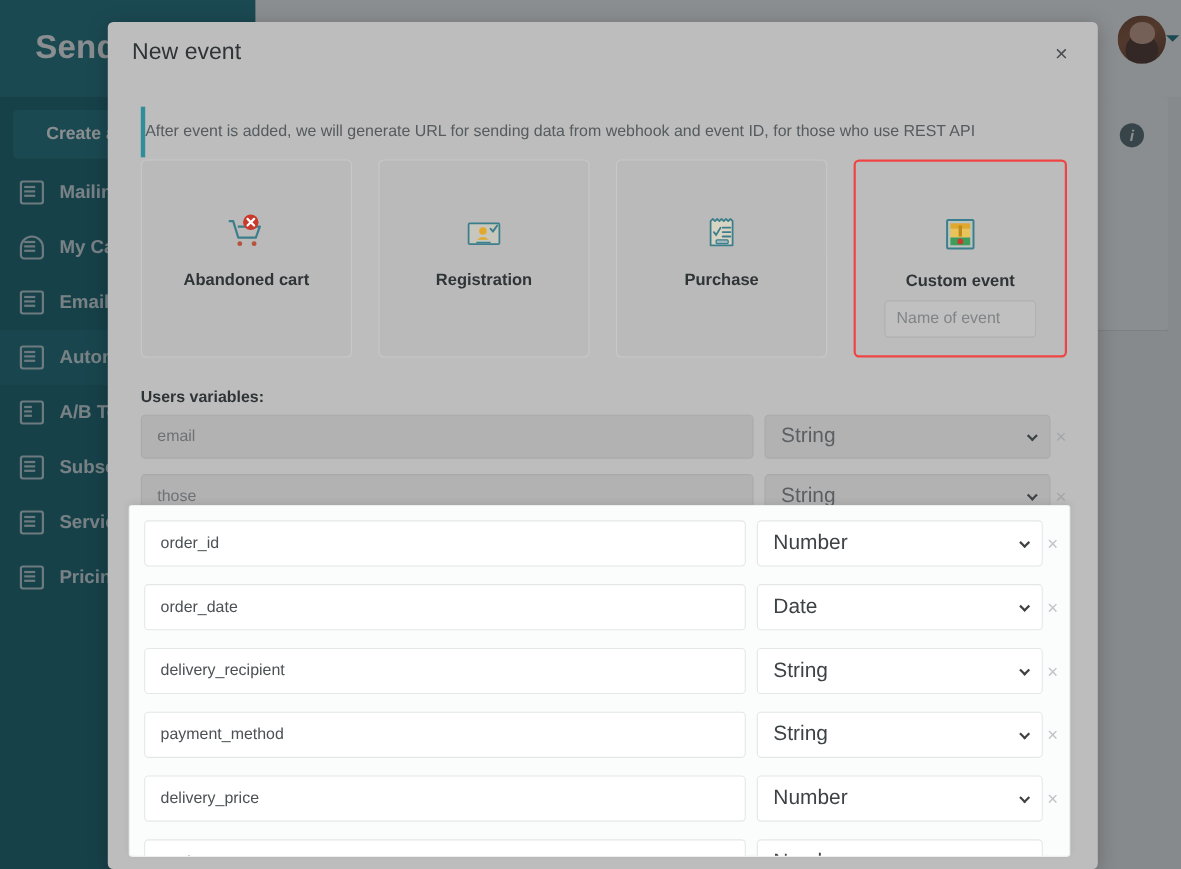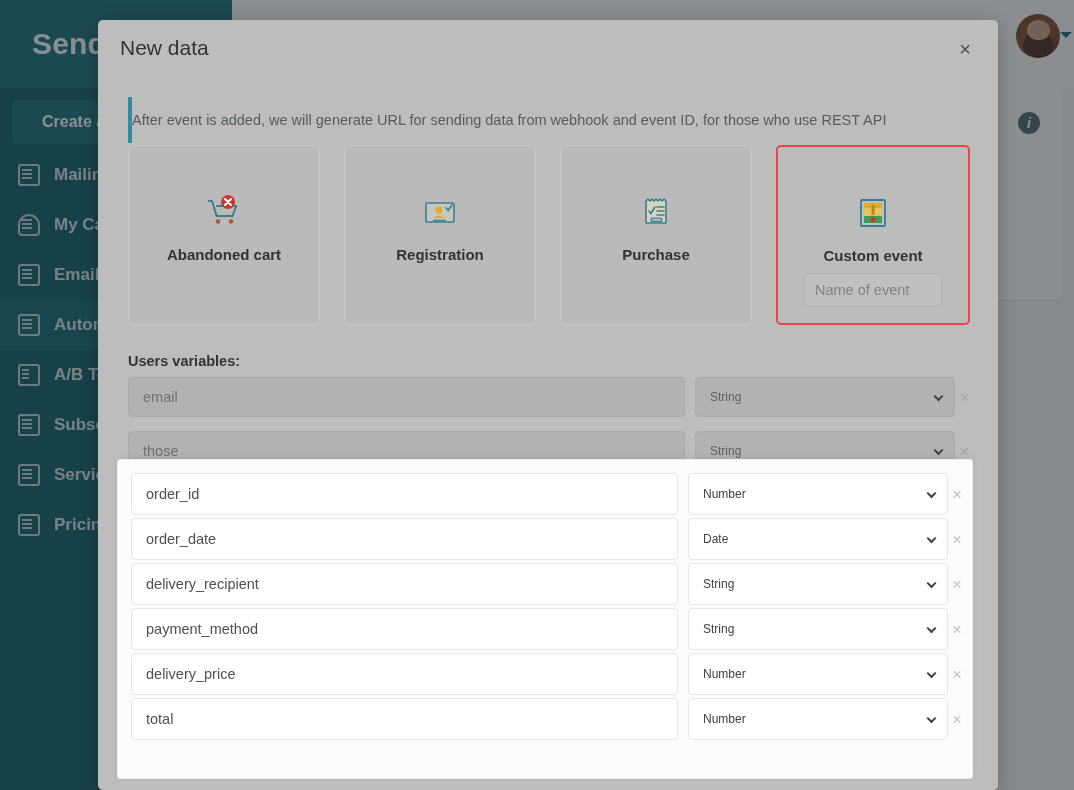--- a/index.html
+++ b/index.html
@@ -176,21 +176,21 @@
     display: flex; align-items: center; height: 44px; margin-bottom: 10px;
   }
   .var-name {
     flex: 0 0 557px; height: 40px;
     border-radius: 4px; font-size: 14.5px;
     padding: 0 14px; display: flex; align-items: center;
     font-family: "Liberation Sans", sans-serif;
   }
   .var-type {
     flex: 0 0 260px; height: 40px; margin-left: 10px;
-    border-radius: 4px; font-size: 12px;
+    border-radius: 4px; font-size: 19px;
     padding: 0 14px; display: flex; align-items: center;
     position: relative;
     font-family: "Liberation Sans", sans-serif;
   }
   .var-type .chev {
     position: absolute; right: 12px; top: 50%;
     transform: translateY(-60%) rotate(45deg);
     width: 7px; height: 7px;
     border-right: 2px solid #3d4245; border-bottom: 2px solid #3d4245;
   }
@@ -216,21 +216,21 @@
     overflow: hidden;
   }
   #white-panel .var-name {
     background: #ffffff; border: 1px solid #e3e7e8; color: #4c5154;
     flex: 0 0 547px;
   }
   #white-panel .var-type {
     background: #ffffff; border: 1px solid #e3e7e8; color: #3d4245;
     flex: 0 0 260px;
   }
-  #white-panel .var-row { margin-bottom: 3px; height: 42px; }
+  #white-panel .var-row { margin-bottom: 16px; height: 42px; }
   #white-panel .var-name, #white-panel .var-type { height: 42px; }
   #white-panel .var-del { color: #c0c4c6; }
 </style>
 </head>
 <body>
 
 <div id="app-bg">
 
   <div id="app-topbar-right">
     <div class="avatar"></div>
@@ -283,21 +283,21 @@
       <span>Pricing</span>
     </div>
   </div>
 </div>
 
 <div id="backdrop"></div>
 
 <div id="modal">
 
   <div id="modal-header">
-    <div id="modal-title">New data</div>
+    <div id="modal-title">New event</div>
     <div id="modal-close">×</div>
   </div>
 
   <div id="info-bar">
     <span id="info-bar-text">After event is added, we will generate URL for sending data from webhook and event ID, for those who use REST API</span>
   </div>
 
   <div id="cards">
 
     <div class="ev-card">

